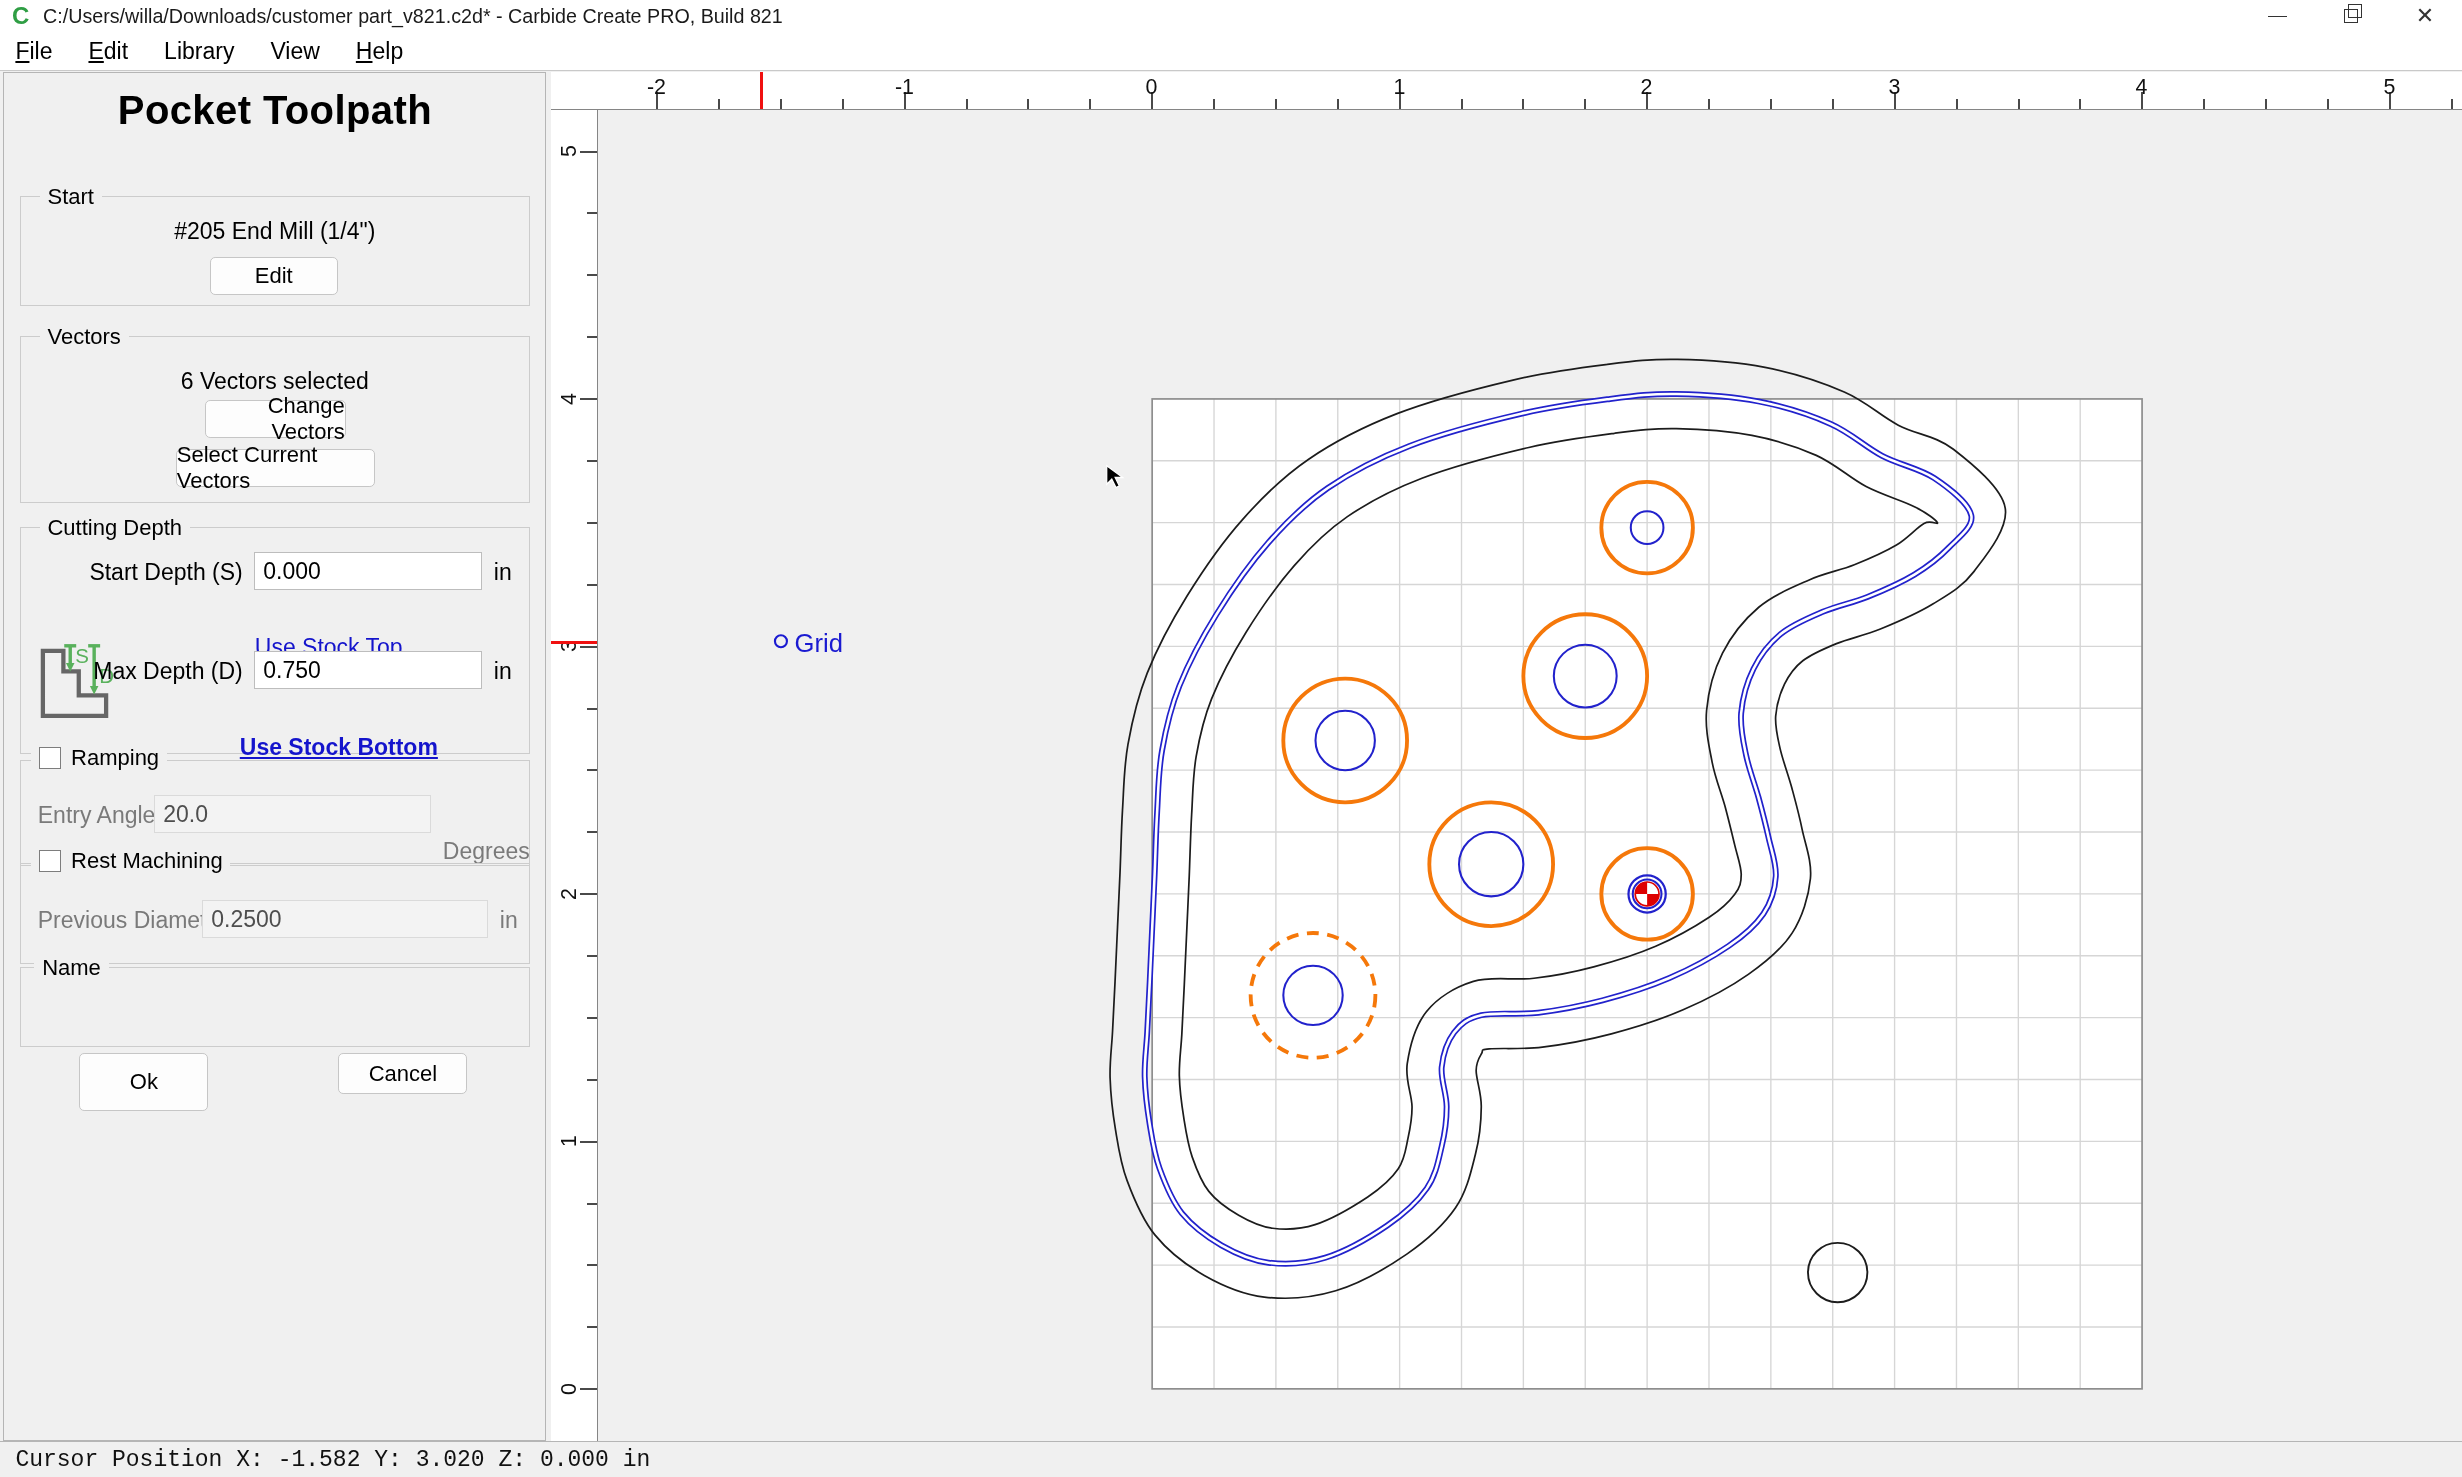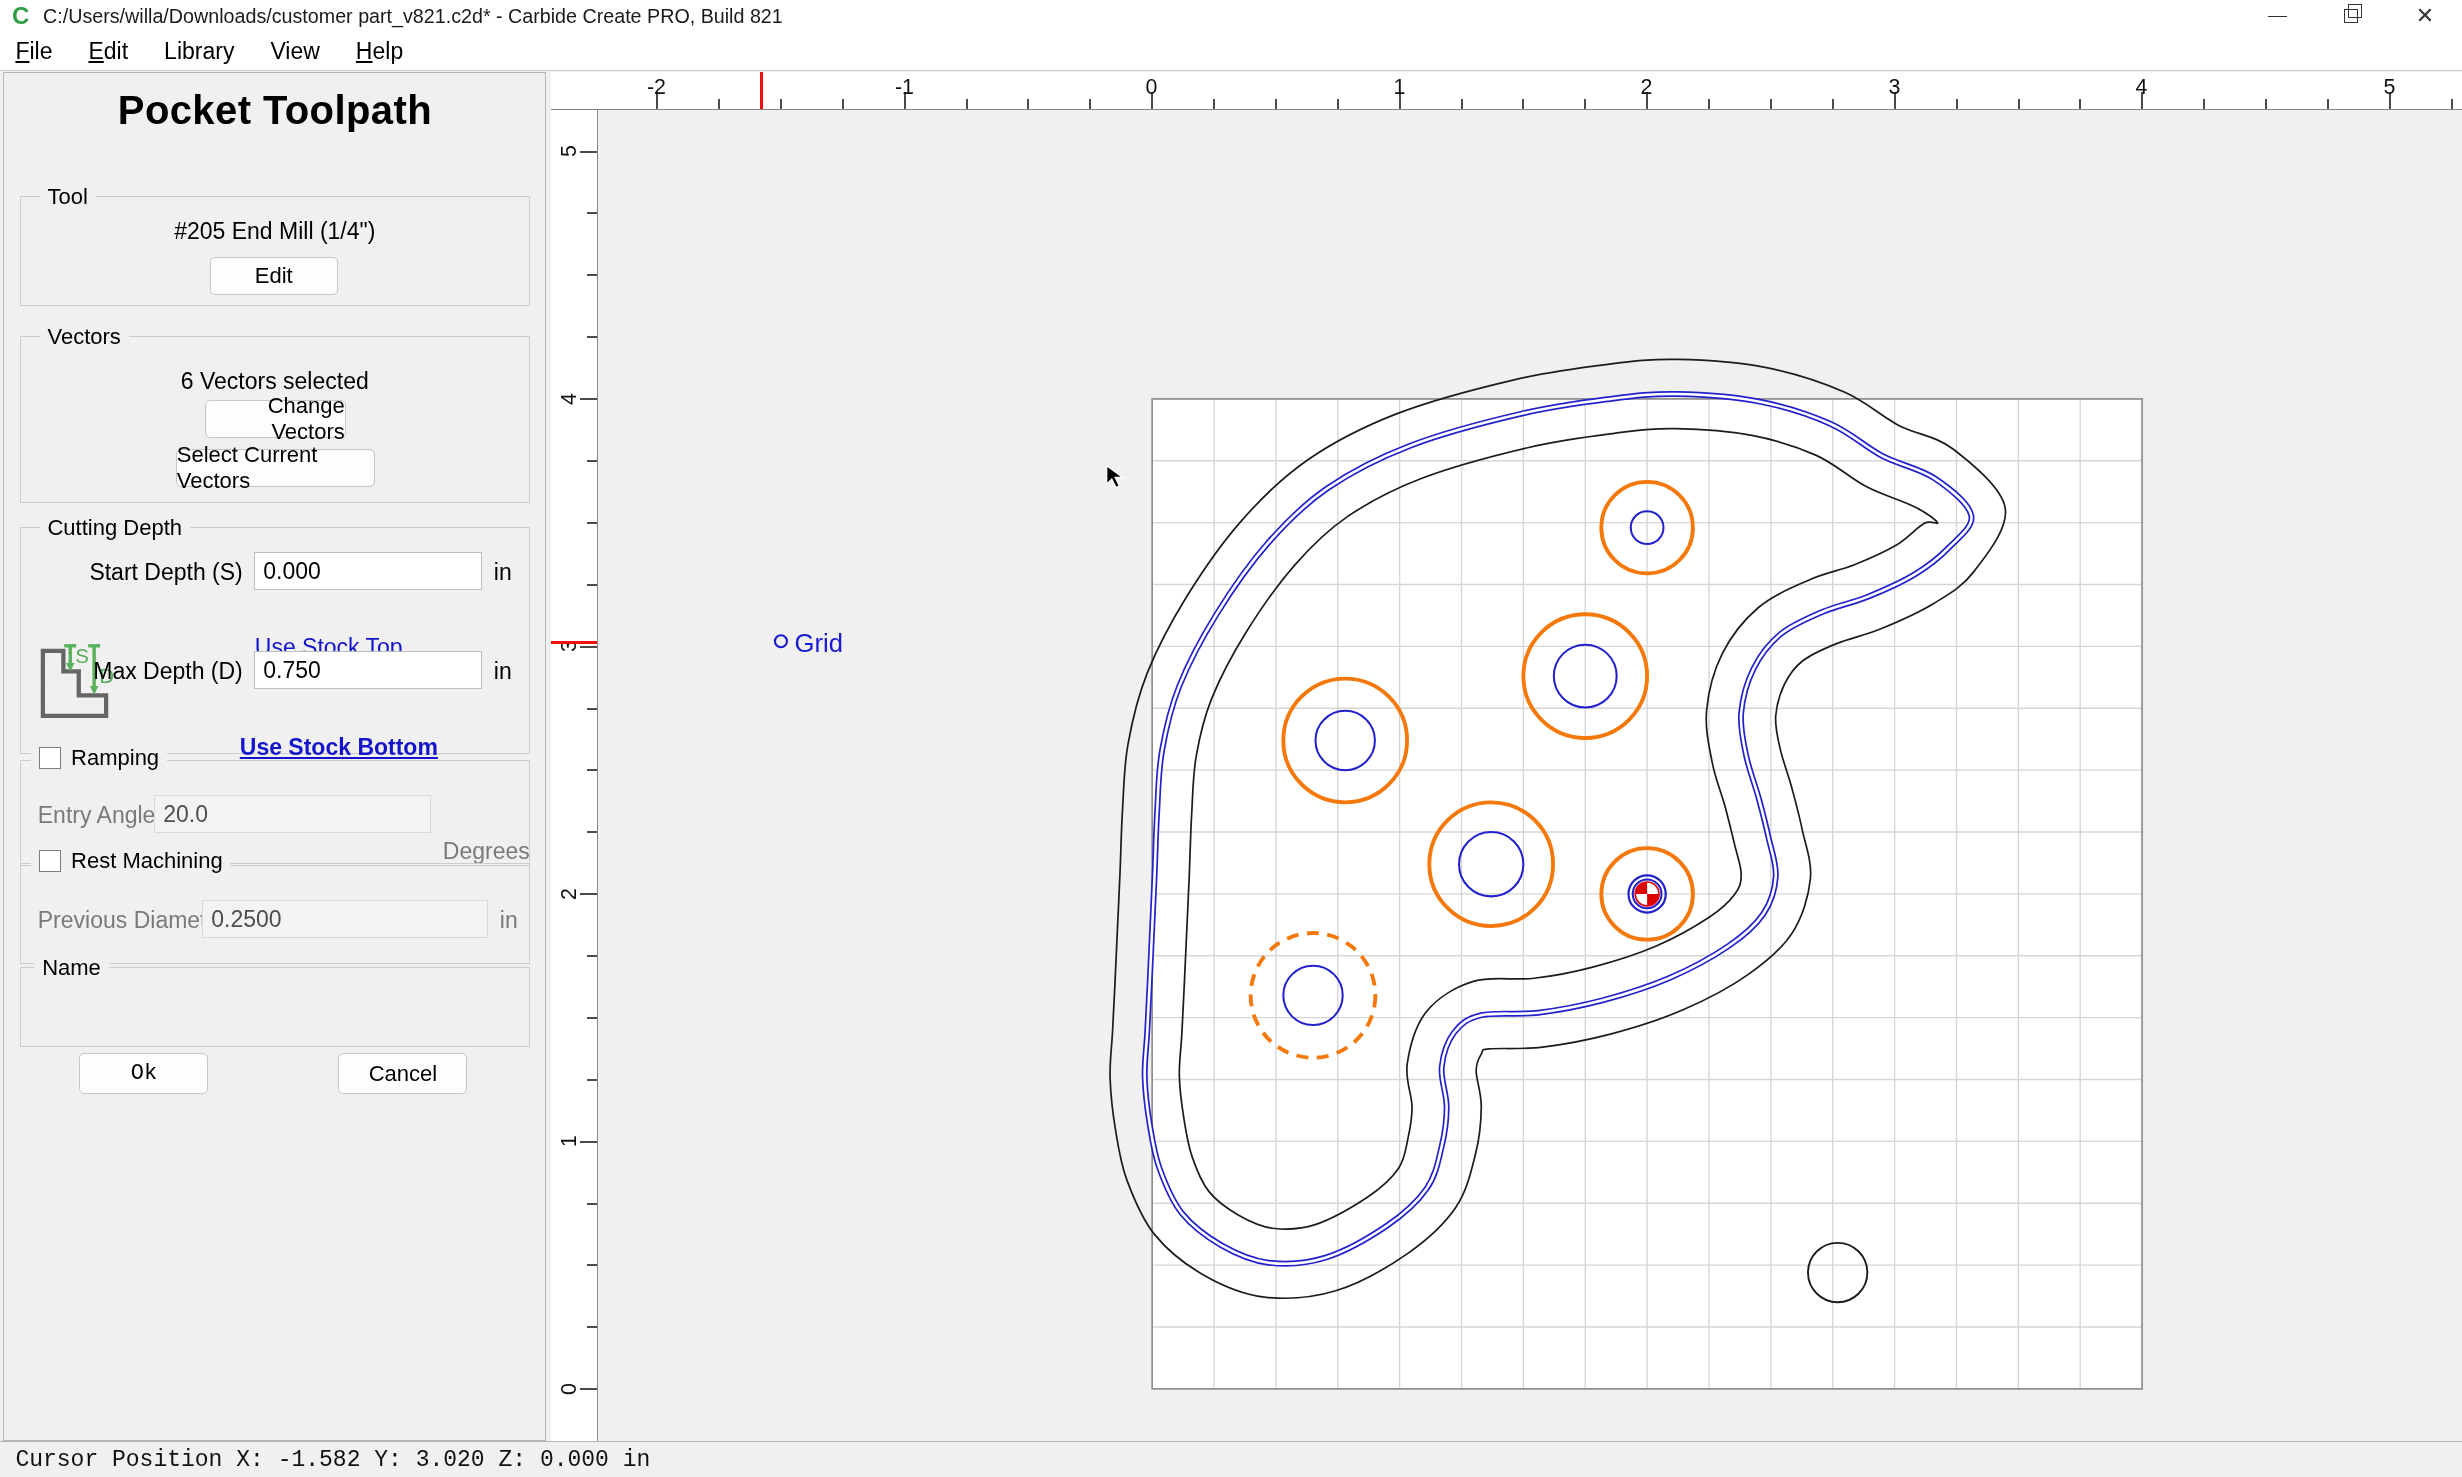--- a/index.html
+++ b/index.html
@@ -81,21 +81,21 @@
   <span class="menu-item accel">Edit</span>
   <span class="menu-item">Library</span>
   <span class="menu-item">View</span>
   <span class="menu-item accel">Help</span>
 </div>
 
 <div class="panel">
   <div class="panel-title">Pocket Toolpath</div>
 
   <div class="group" style="top:123px; height:110px;">
-    <span class="legend">Tool</span>
+    <span class="legend">Start</span>
     <div class="center-text" style="top:20.5px;">#205 End Mill (1/4")</div>
     <div class="btn" style="left:189px; top:60px; width:128px; height:38px;">Edit</div>
   </div>
 
   <div class="group" style="top:263px; height:167px;">
     <span class="legend">Vectors</span>
     <div class="center-text" style="top:31px;">6 Vectors selected</div>
     <div class="btn" style="left:184px; top:63px; width:141px; height:38px;text-align:right;">Change Vectors</div>
     <div class="btn" style="left:155px; top:112px; width:199px; height:38px;">Select Current Vectors</div>
   </div>
@@ -144,21 +144,21 @@
     </div>
     <div class="lbl lbl-gray" style="left:17px; top:43px;">Previous Diameter</div>
     <input class="num-input input-disabled" style="left: 181px; top: 36px; width: 286px; height: 38px;" disabled="" value="0.2500">
     <div class="lbl lbl-gray" style="left:479px; top:43px;">in</div>
   </div>
 
   <div class="group" style="top:894px; height:80px;">
     <span class="legend" style="left:13.7px;">Name</span>
   </div>
 
-  <div class="btn" style="left:75px; top:980px; width:129px; height:41px;font-family:Liberation Mono, monospace;">Ok</div>
+  <div class="btn" style="left:75px; top:980px; width:129px; height:58px;">Ok</div>
   <div class="btn" style="left:334px; top:980px; width:129px; height:41px;">Cancel</div>
 </div>
 
 <div class="canvas">
   <div class="hruler" id="hruler">
       <div class="h-tick" style="left: 105px; height: 17px;"></div>
       <div class="h-lab" style="left: 80px;">-2</div>
       <div class="h-tick" style="left: 167px; height: 10.3px;"></div>
       <div class="h-tick" style="left: 229px; height: 10.3px;"></div>
       <div class="h-tick" style="left: 291px; height: 10.3px;"></div>

